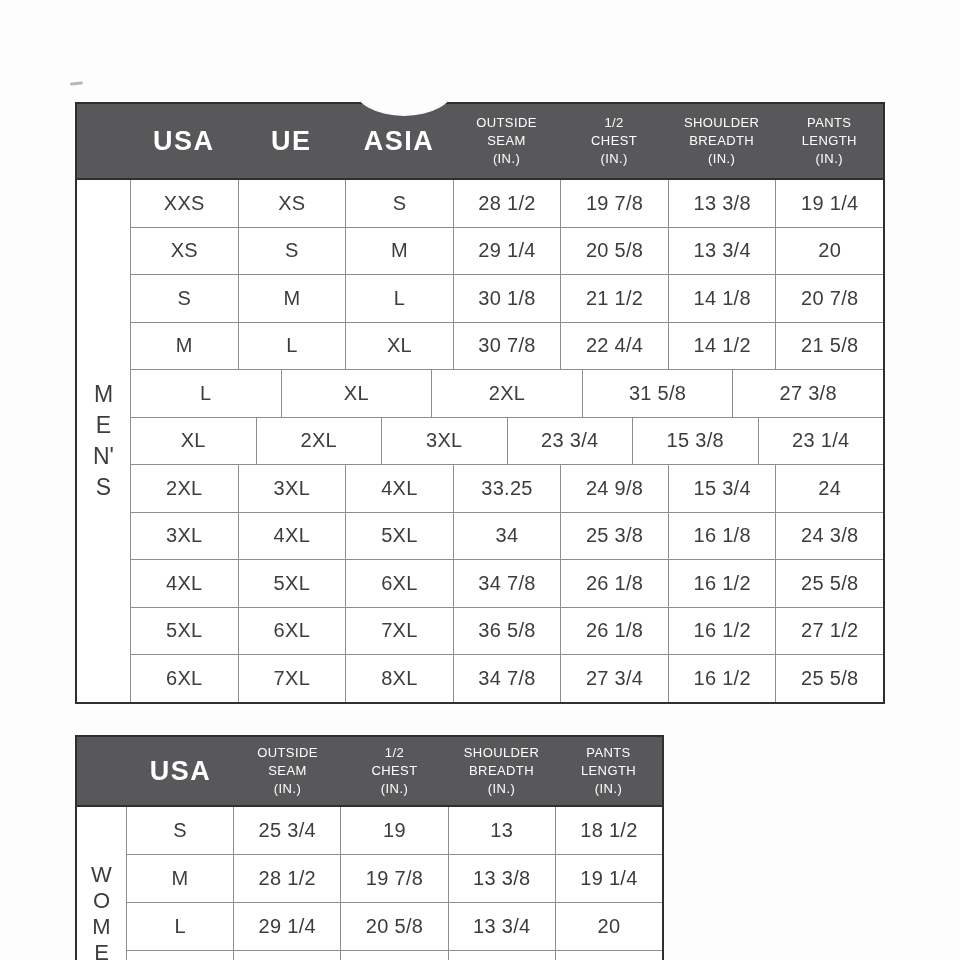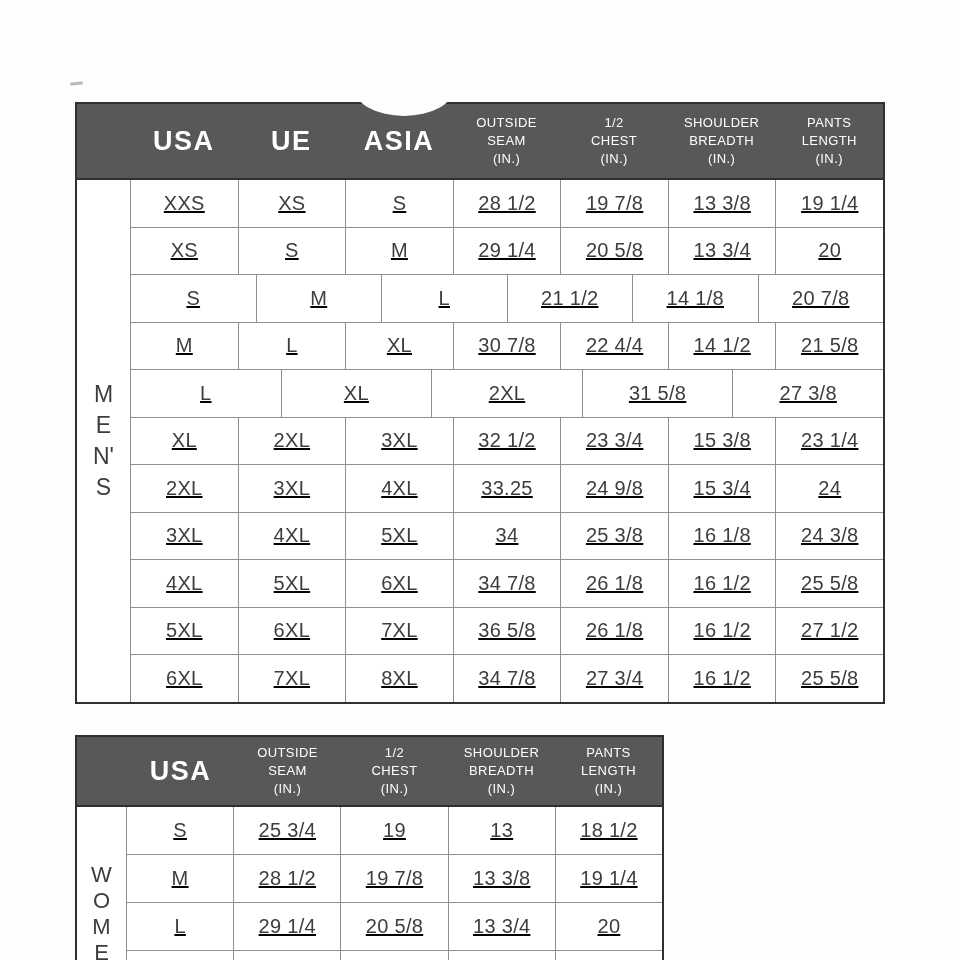--- a/index.html
+++ b/index.html
@@ -28,21 +28,21 @@
   .hline{font-size:13px;line-height:18px;letter-spacing:0.4px;}
   .hcol.big .hline{font-size:27px;line-height:30px;font-weight:700;letter-spacing:1.5px;}
   .notch{position:absolute;left:277px;top:-44px;width:100px;height:56px;background:var(--page);border-radius:50%;}
 
   .tbody{display:flex;}
   .side{flex:0 0 53px;display:flex;flex-direction:column;align-items:center;justify-content:center;color:var(--txt);border-right:1px solid var(--grid);}
   .womens .side{flex:0 0 50px;justify-content:flex-start;padding-top:55px;box-sizing:border-box;}
   .sletter{font-size:23px;line-height:31px;}
   .womens .sletter{font-size:22px;line-height:26px;}
 
-  .rows{flex:1;display:flex;flex-direction:column;text-decoration:underline;}
+  .rows{flex:1;display:flex;flex-direction:column;}
   .trow{display:flex;height:46.5px;border-top:1px solid var(--grid);}
   .womens .trow{height:47px;}
   .trow:first-child{border-top:none;}
   .tcell{flex:1;display:flex;align-items:center;justify-content:center;border-left:1px solid var(--grid);font-size:20px;color:var(--txt);letter-spacing:0.3px;white-space:pre;}
   .tcell:first-child{border-left:none;}
 </style>
 </head>
 <body>
 
 <div class="sheet">
@@ -106,20 +106,21 @@
             <div class="tcell">M</div>
             <div class="tcell">29 1/4</div>
             <div class="tcell">20 5/8</div>
             <div class="tcell">13 3/4</div>
             <div class="tcell">20</div>
           </div>
           <div class="trow">
             <div class="tcell">S</div>
             <div class="tcell">M</div>
             <div class="tcell">L</div>
+            <div class="tcell">30 1/8</div>
             <div class="tcell">21 1/2</div>
             <div class="tcell">14 1/8</div>
             <div class="tcell">20 7/8</div>
           </div>
           <div class="trow">
             <div class="tcell">M</div>
             <div class="tcell">L</div>
             <div class="tcell">XL</div>
             <div class="tcell">30 7/8</div>
             <div class="tcell">22 4/4</div>
@@ -130,21 +131,20 @@
             <div class="tcell">L</div>
             <div class="tcell">XL</div>
             <div class="tcell">2XL</div>
             <div class="tcell">31 5/8</div>
             <div class="tcell">27 3/8</div>
           </div>
           <div class="trow">
             <div class="tcell">XL</div>
             <div class="tcell">2XL</div>
             <div class="tcell">3XL</div>
-            <div class="tcell">32 1/2</div>
             <div class="tcell">23 3/4</div>
             <div class="tcell">15 3/8</div>
             <div class="tcell">23 1/4</div>
           </div>
           <div class="trow">
             <div class="tcell">2XL</div>
             <div class="tcell">3XL</div>
             <div class="tcell">4XL</div>
             <div class="tcell">33.25</div>
             <div class="tcell">24 9/8</div>

